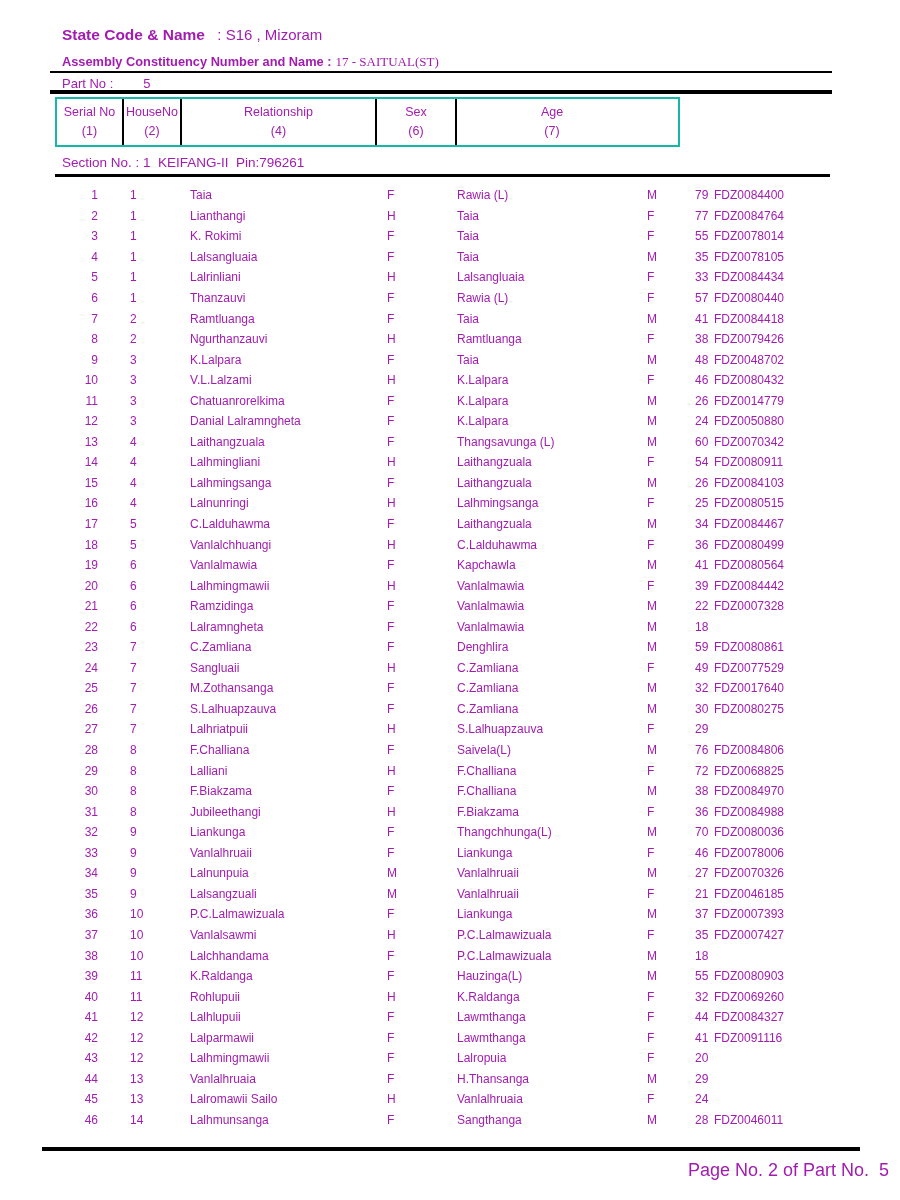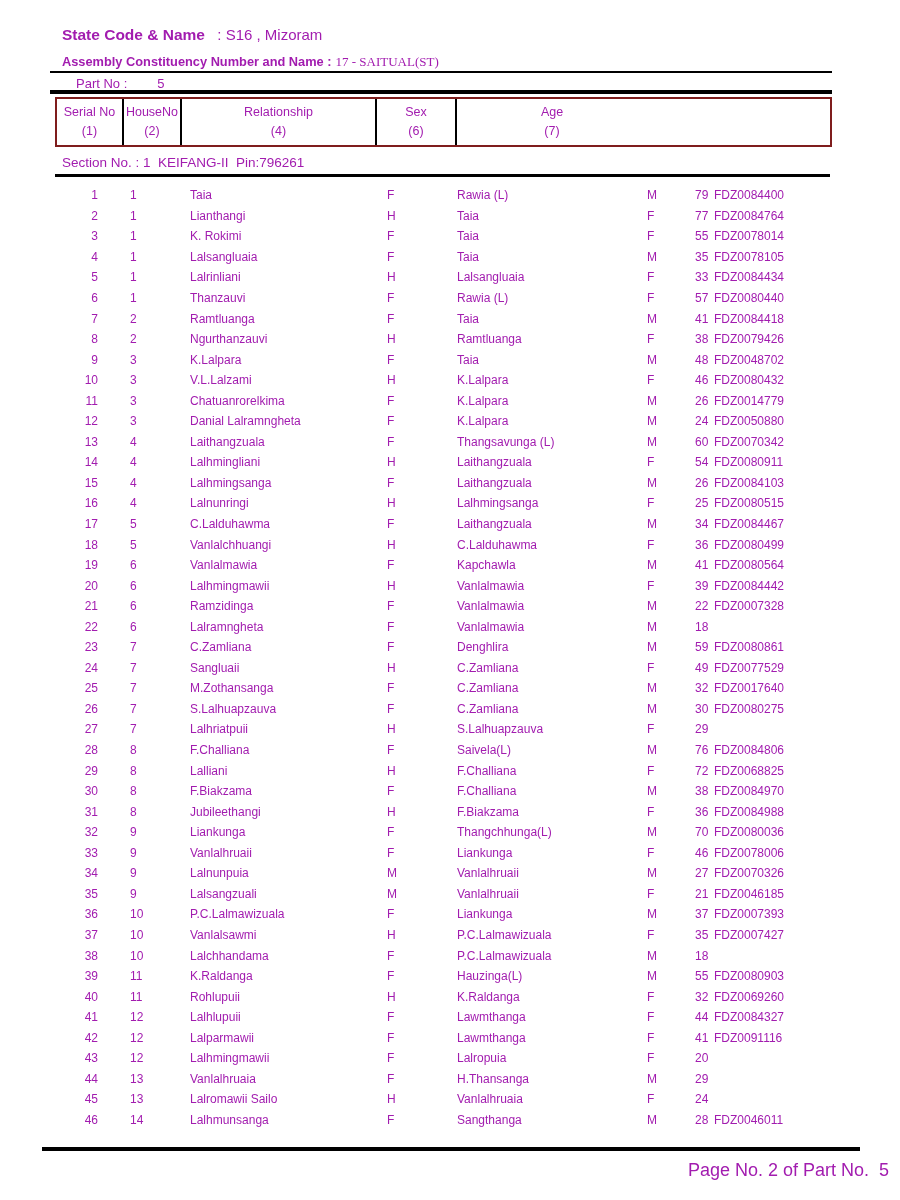--- a/index.html
+++ b/index.html
@@ -6,26 +6,26 @@
   .page {
     position:relative; width:900px; height:1200px; background:#ffffff; color:#a21caf;
     font-family:"Liberation Sans","DejaVu Sans",sans-serif; overflow:hidden;
   }
   .state-line { position:absolute; left:62px; top:26px; font-size:15.5px; font-weight:bold; white-space:pre; }
   .state-value { font-weight:normal; margin-left:8px; font-size:15px; }
   .assembly-line { position:absolute; left:62px; top:54px; font-size:12.8px; font-weight:bold; white-space:pre; }
   .assembly-value { font-weight:normal; font-family:"Liberation Serif","DejaVu Serif",serif; font-size:13px; margin-left:4px; }
   .rule { position:absolute; background:#000; }
   .rule-a { left:50px; top:71px; width:782px; height:2px; }
-  .part-line { position:absolute; left:62px; top:76px; font-size:13px; white-space:pre;margin-left:14px; }
+  .part-line { position:absolute; left:62px; top:76px; font-size:13px; white-space:pre; }
   .part-value { margin-left:30px; }
   .rule-b { left:50px; top:90px; width:782px; height:4px; }
   .theader {
-    position:absolute; left:55px; top:97px; width:777px; height:50px;
-    border:2px solid #7f1d1d; box-sizing:border-box; display:grid;
+    position:absolute; left:55px; top:97px; width:625px; height:50px;
+    border:2px solid #14b8a6; box-sizing:border-box; display:grid;
     grid-template-columns:67px 58px 195px 80px 190px 37px 32px 1fr;
   }
   .hcell {
     border-right:2px solid #000; display:flex; flex-direction:column;
     align-items:center; justify-content:center; font-size:12.5px; line-height:1.5; text-align:center;
     white-space:nowrap; overflow:hidden;
   }
   .hcell:last-child { border-right:none; }
   .section-line { position:absolute; left:62px; top:155px; font-size:13.5px; white-space:pre; }
   .rule-c { left:55px; top:174px; width:775px; height:3px; }

